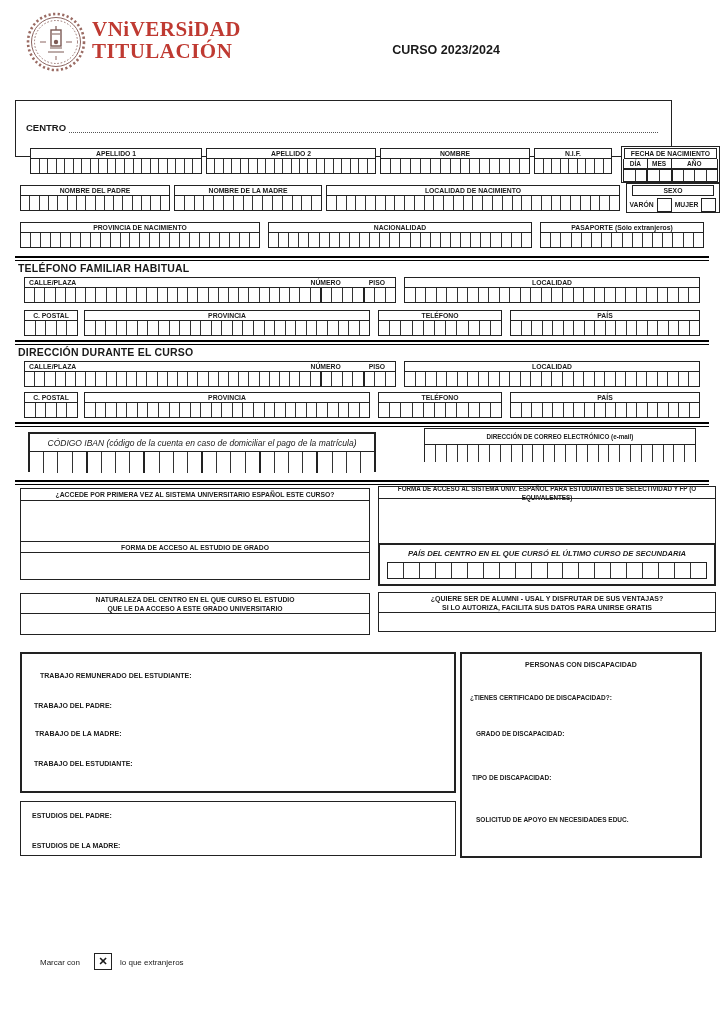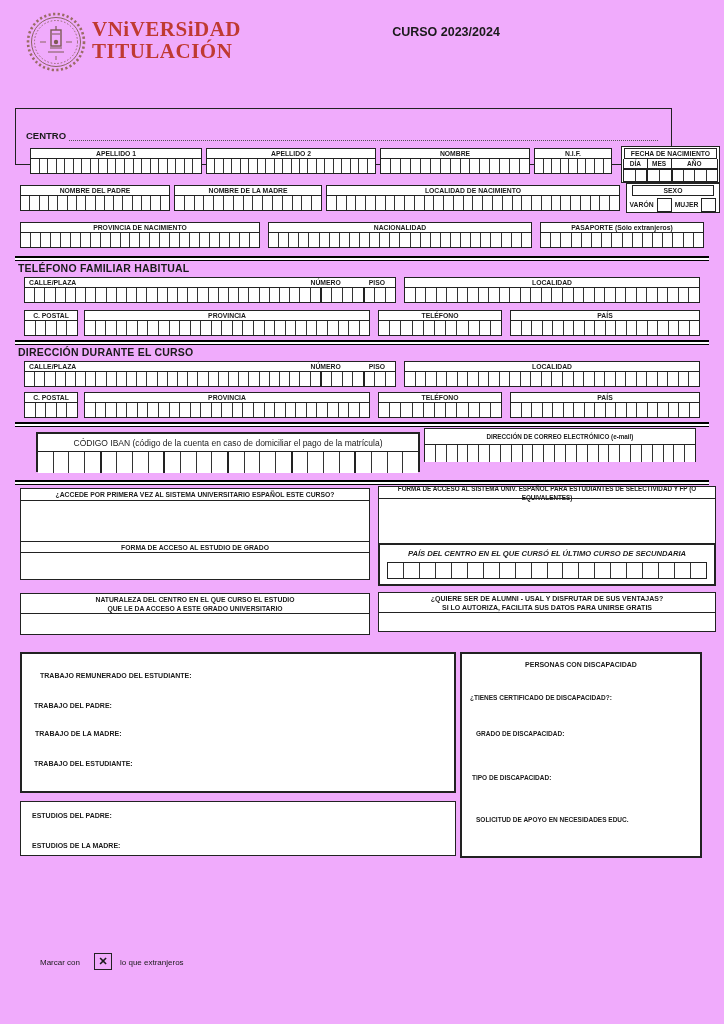--- a/index.html
+++ b/index.html
@@ -1,23 +1,23 @@
 <!DOCTYPE html>
 <html><head>
 <meta charset="utf-8">
 <style>
   html,body{margin:0;padding:0;background:#e8e8e8;}
-  .page{position:relative;width:724px;height:1024px;background:#f0abfc;margin:0 auto;
+  .page{position:relative;width:724px;height:1024px;background:#ffffff;margin:0 auto;
         font-family:"Liberation Sans",sans-serif;color:#1a1a1a;overflow:hidden;}
   .abs{position:absolute;}
 
   
   .wordmark{font-family:"Liberation Serif",serif;font-weight:bold;font-size:21px;line-height:22px;letter-spacing:.5px;}
   .title{font-weight:bold;font-size:15.5px;letter-spacing:.2px;text-align:center;}
-  .subtitle{font-weight:bold;font-size:12.5px;text-align:center;margin-top:5px;}
+  .subtitle{font-weight:bold;font-size:12.5px;text-align:center;margin-top:23px;}
 
   
   .centrobox{border:1.5px solid #222;padding:7px 10px 10px 10px;box-sizing:border-box;}
   .crow{display:flex;align-items:flex-end;height:25px;font-weight:bold;font-size:9.5px;}
   .dots{flex:1;border-bottom:1.5px dotted #555;height:10px;margin:0 3px;}
 
   
   .f{position:absolute;}
   .fh{height:11px;border:1px solid #222;background:#fff;display:flex;align-items:center;justify-content:center;
       font-size:6.8px;font-weight:bold;white-space:nowrap;overflow:hidden;box-sizing:border-box;}
@@ -73,21 +73,21 @@
     </svg>
   </div>
   <div class="abs wordmark red" style="left: 92px; top: 18px; color: rgb(191, 58, 50);">
     <div>VNiVERSiDAD</div>
     <div>TITULACIÓN</div>
   </div>
   <div class="abs" style="left:248px;top:20px;width:396px;">
     <div class="subtitle">CURSO 2023/2024</div>
   </div>
 
-  <div class="abs centrobox" style="left:15px;top:108px;width:657px;height:57px;">
+  <div class="abs centrobox" style="left:15px;top:100px;width:657px;height:57px;">
     <div class="crow">
       <span>CENTRO</span>
       <span class="dots"></span>
     </div>
   </div>
 
   <div class="f" style="left:30px;top:148px;width:172px;">
     <div class="fh">APELLIDO 1</div>
     <div class="cells">
         <div class="cgroup" style="flex-grow: 20;">
@@ -741,21 +741,21 @@
           <div class="cell"></div>
           <div class="cell"></div>
           <div class="cell"></div>
           <div class="cell"></div>
         </div>
       </div>
   </div>
 
   <div class="sep" style="top:422px;"></div>
 
-  <div class="abs bigbox" style="left:36px;top:432px;width:384px;height:40px;">
+  <div class="abs bigbox" style="left:28px;top:432px;width:348px;height:40px;font-style:italic;">
     <div class="bh" style="height:17px;">CÓDIGO IBAN (código de la cuenta en caso de domiciliar el pago de la matrícula)</div>
     <div class="cells" style="height:21px;border:none;margin-top:0;">
         <div class="cgroup" style="flex-grow: 4;">
           <div class="cell"></div>
           <div class="cell"></div>
           <div class="cell"></div>
           <div class="cell"></div>
         </div>
         <div class="cgroup csep" style="flex-grow: 4;">
           <div class="cell"></div>

